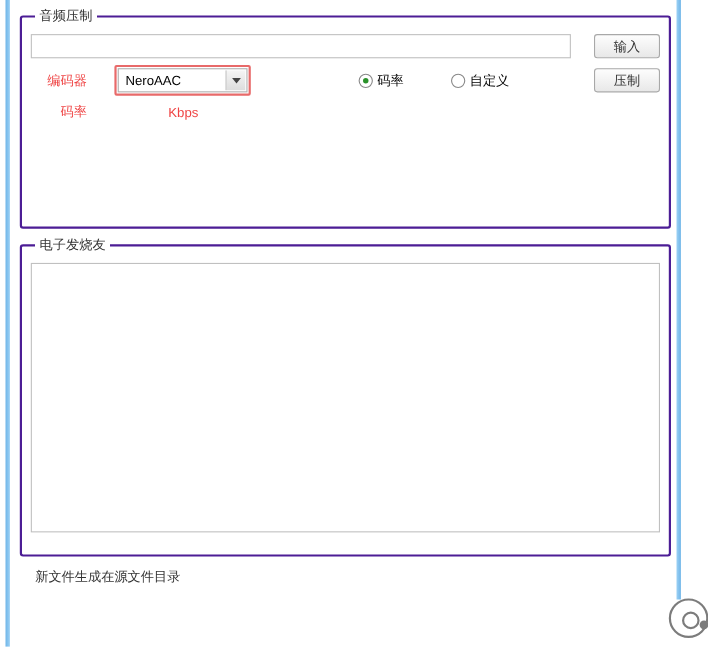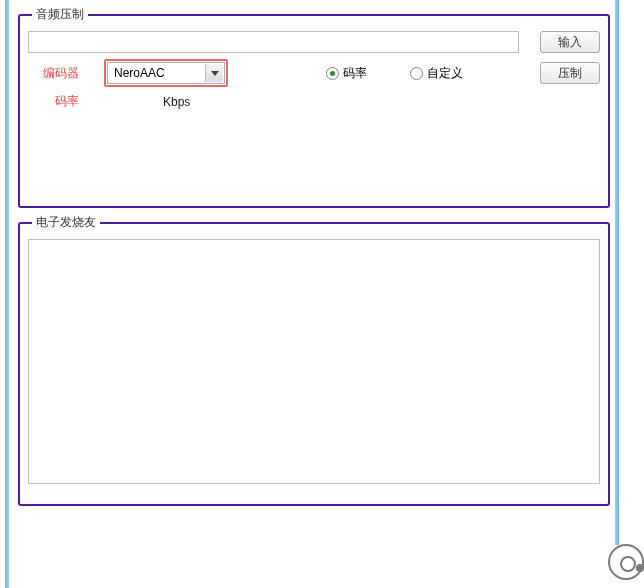--- a/index.html
+++ b/index.html
@@ -117,21 +117,21 @@
       border-radius: 50%;
       background: #fff;
       display: flex; align-items: center; justify-content: center;
     }
     .radio-dot.checked::after {
       content: "";
       width: 5px; height: 5px;
       background: #2a912a;
       border-radius: 50%;
     }
-    .unit { font-size: 12px; color: #0f172a; margin-left: 10px; }
+    .unit { font-size: 12px; color: #ef4444; }
     .batch-box {
       border: 1px solid #c0c0c0;
       height: 245px;
       background: #fff;
     }
     .cutoff-legend {
       margin-top: 10px;
       margin-left: 14px;
       font-size: 12px;
       color: #333;
@@ -212,17 +212,18 @@
     </div>
 
     <div style="height:70px;"></div>
   </fieldset>
 
   <fieldset class="group">
     <legend>电子发烧友</legend>
     <div class="batch-box"></div>
   </fieldset>
 
+  <div class="cutoff-legend">新文件生成在源文件目录</div>
 </div>
 
 <div class="watermark">
   <div class="logo"></div>
 </div>
 
 </body></html>

